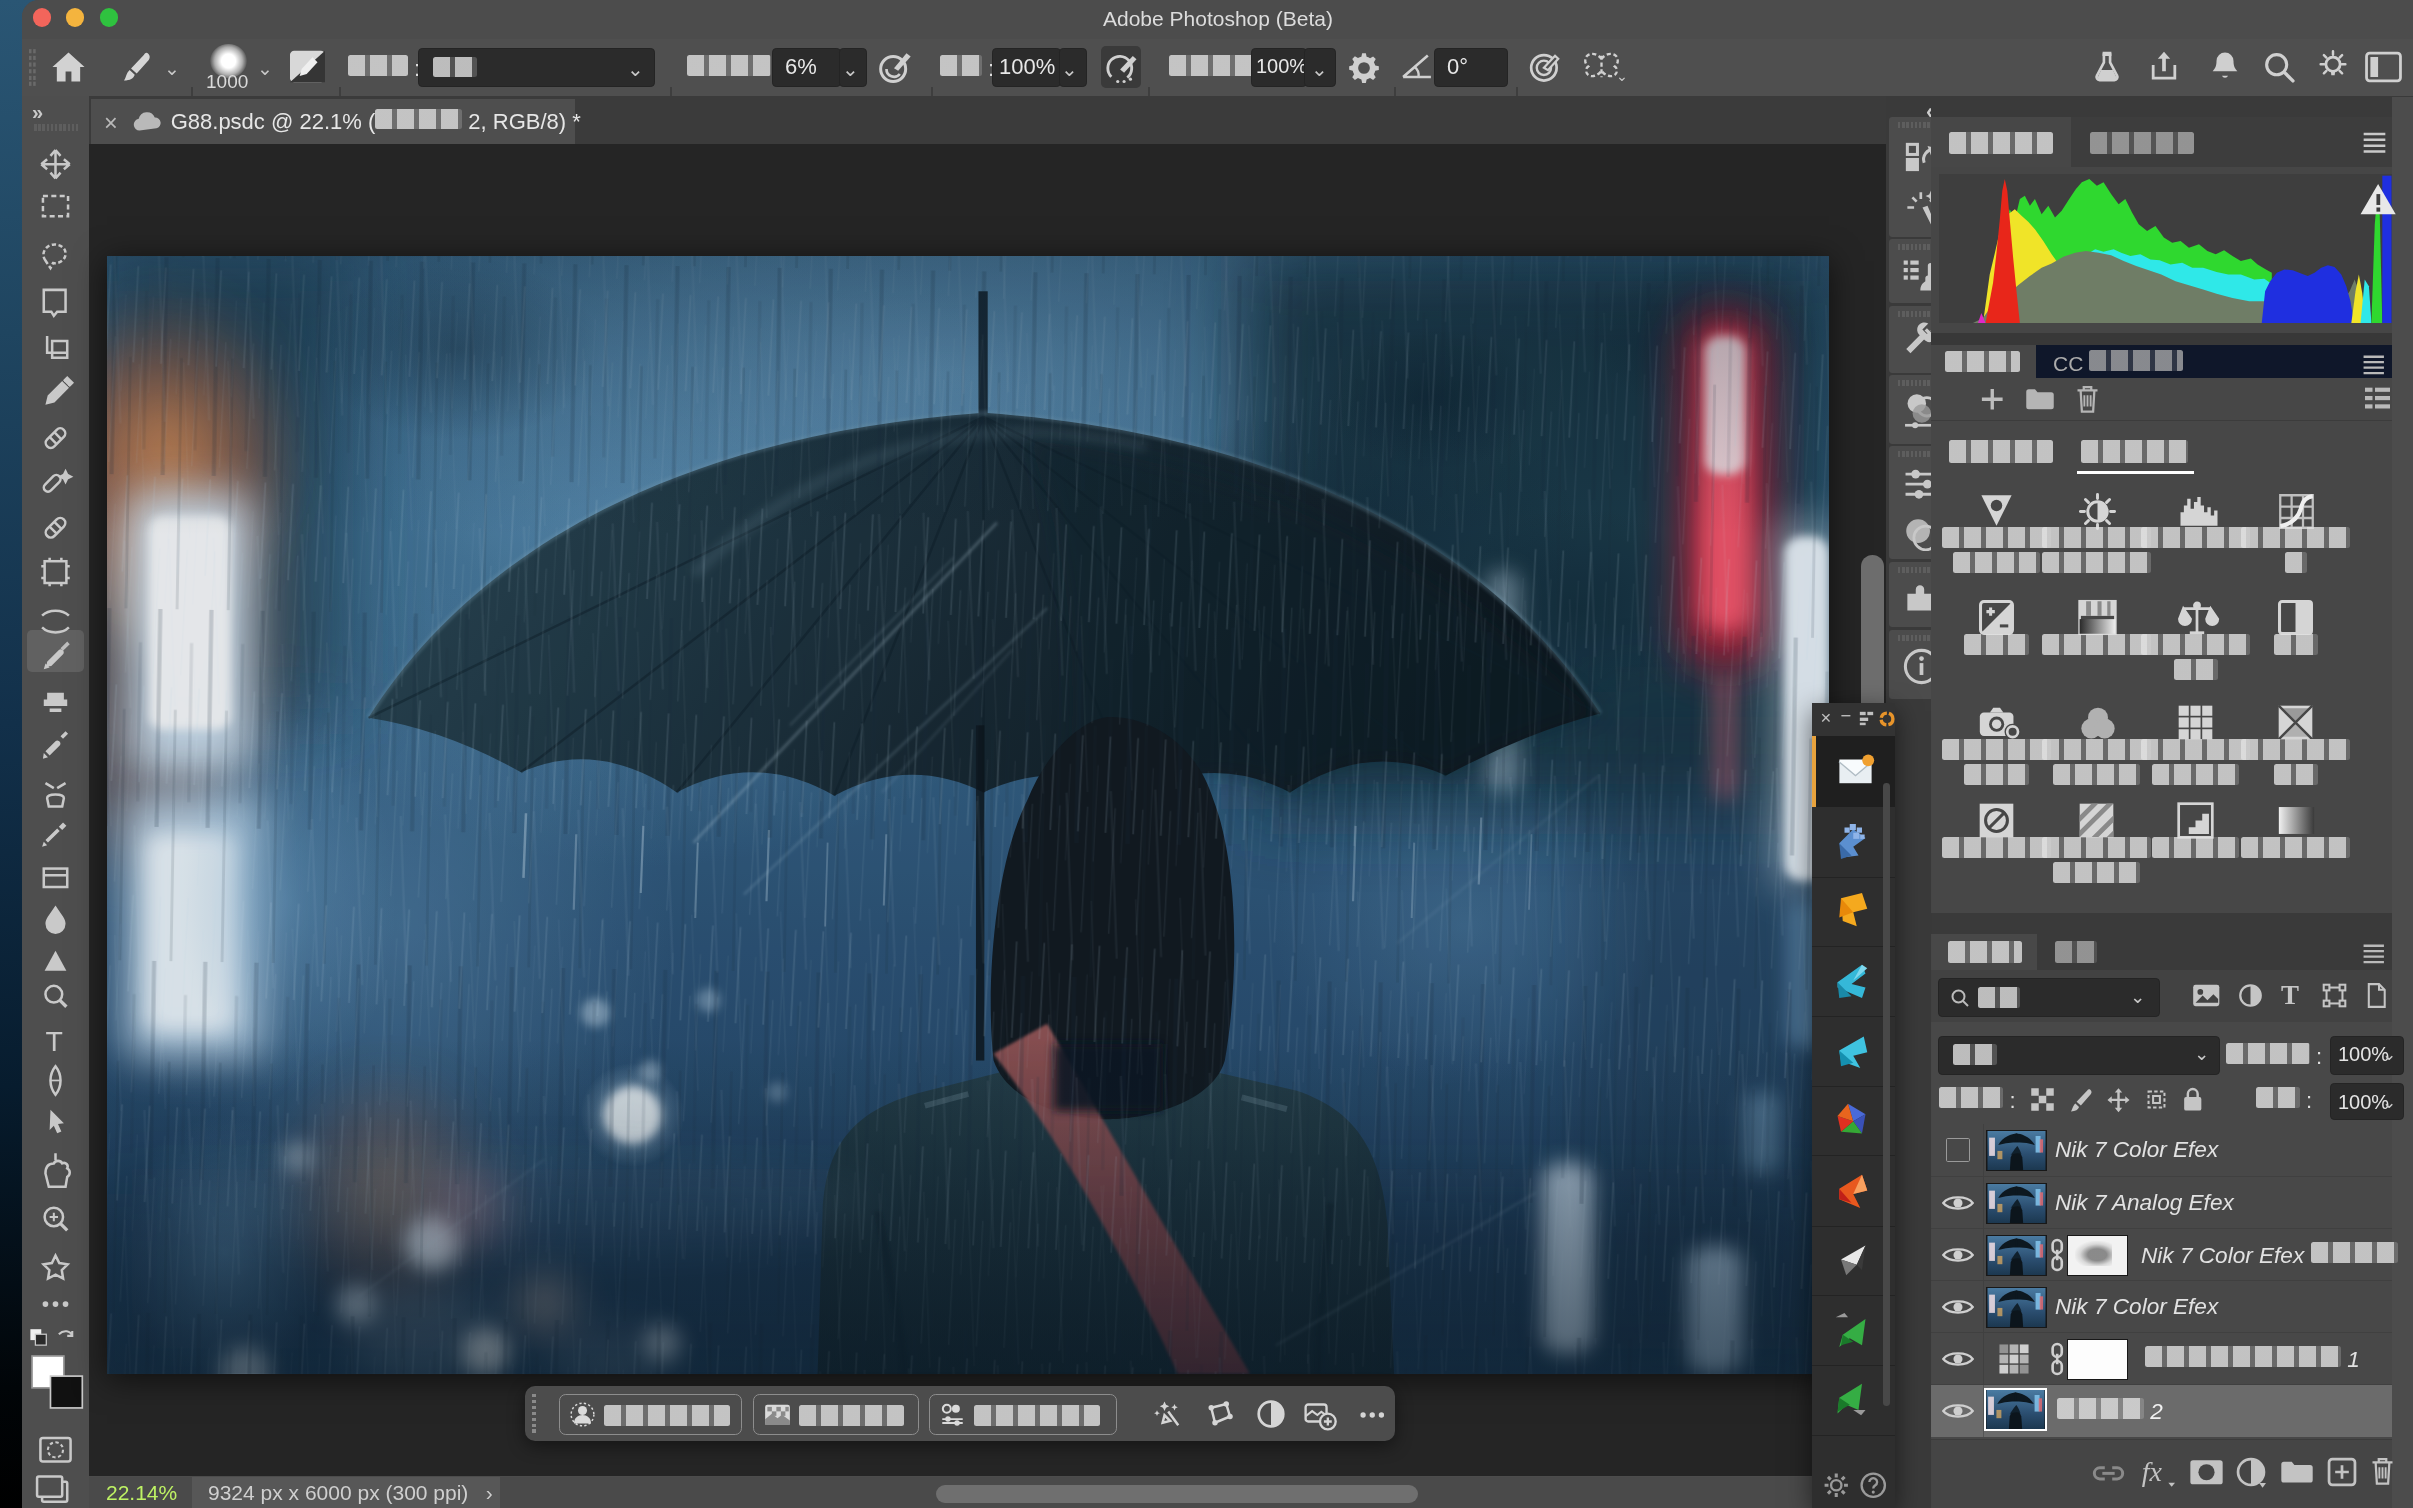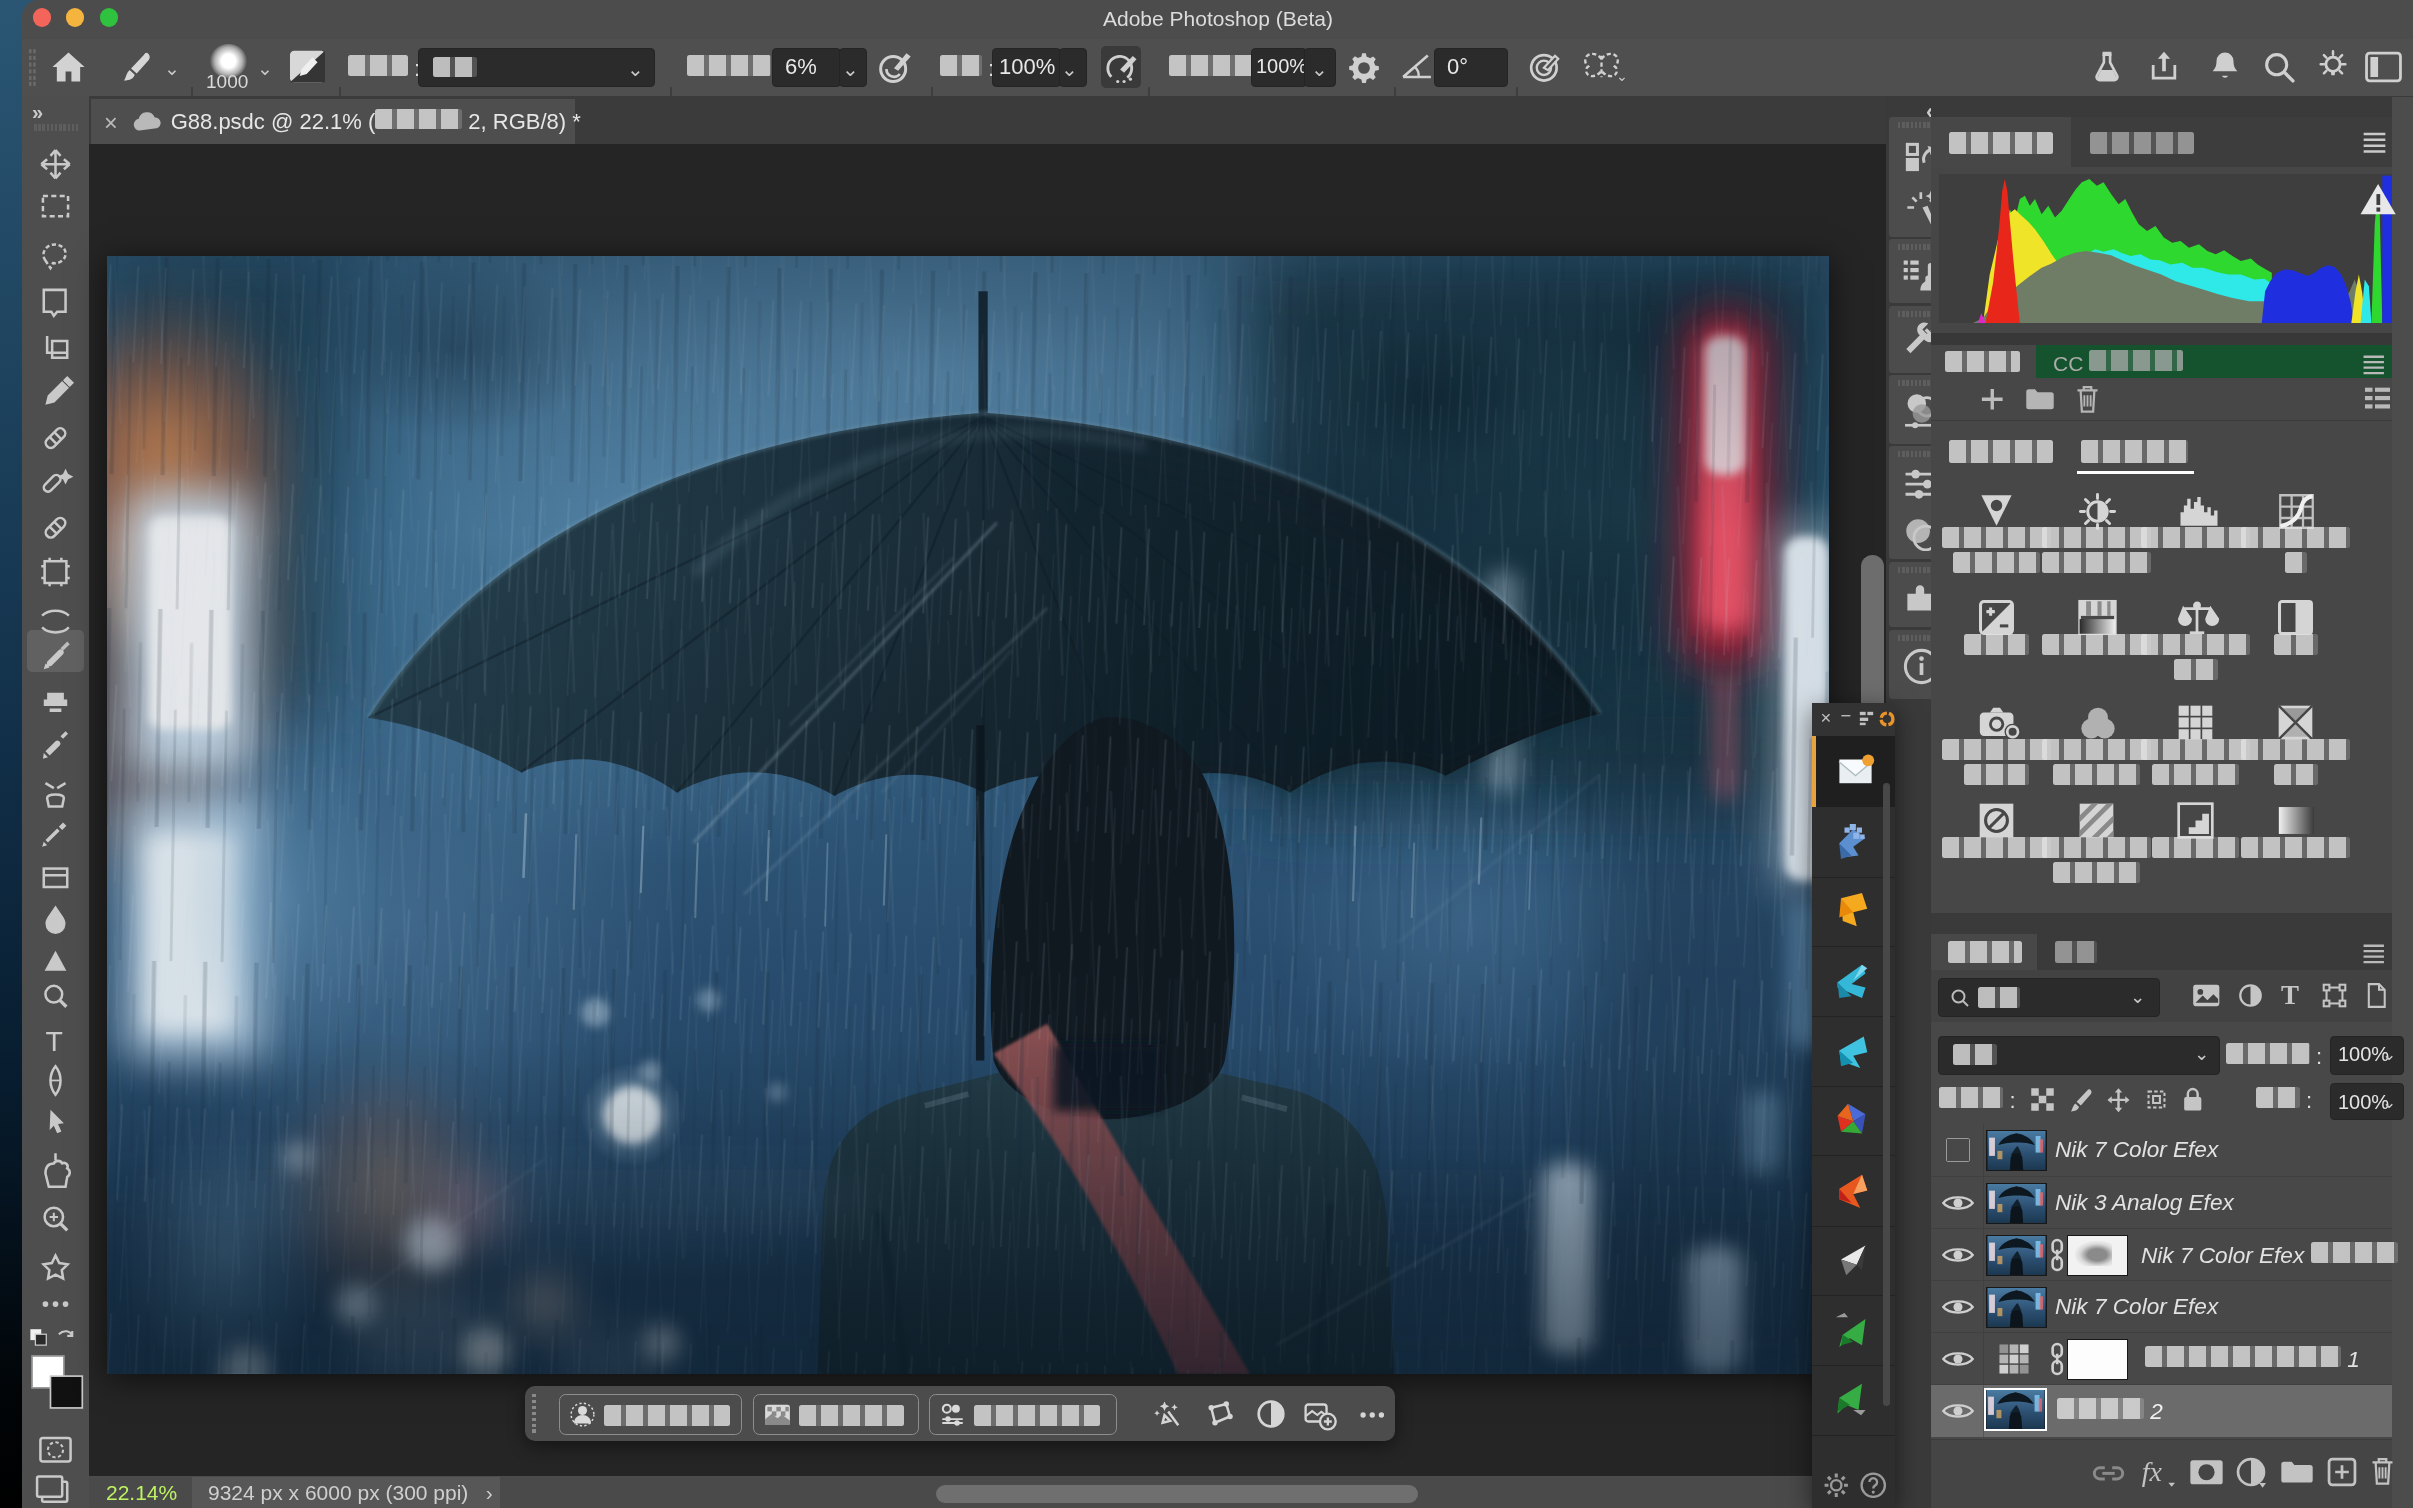--- a/index.html
+++ b/index.html
@@ -541,21 +541,21 @@
 <path d="M516,178 L520,60 L523,26 L526,50 L529,178 Z" fill="#2fd82f"></path>
 <rect x="529" y="2" width="11" height="176" fill="#1f2fe0"></rect>
 <path d="M46,178 L50,166 L55,178 Z" fill="#e028c8"></path>
 <path d="M524,12 L545,48 H503 Z" fill="#e8e8e8"></path>
         <rect x="522" y="24" width="4.5" height="13" fill="#3e3e3e"></rect>
         <rect x="522" y="40" width="4.5" height="5" fill="#3e3e3e"></rect>
 </svg>
     </div>
     <div class="a" style="left:0;top:237px;width:461px;height:11.7px;background:#383838;"></div>
 
-    <div class="a" style="left:0;top:249px;width:461px;height:34px;background:#14532d;">
+    <div class="a" style="left:0;top:249px;width:461px;height:34px;background:#0f172a;">
       <div class="a" style="left:0;top:0;width:105px;height:34px;background:#474747;">
         <span class="a jp" style="left:14.2px;top:5.9px;width:75px;height:21px;"></span>
       </div>
       <span class="a" style="left:122px;top:5px;color:#ababab;font-size:21px;">CC <span class="jpd" style="width:94px;height:21px;"></span></span>
       <svg style="left:431px;top:6.7px;" width="23.5" height="23.5" viewBox="0 0 30 30">
         <g stroke="#b9b9b9" stroke-width="3">
           <path d="M2 6 h26 M2 13 h26 M2 20 h26 M2 27 h26"></path>
         </g>
       </svg>
     </div>
@@ -877,21 +877,21 @@
 <rect x="2" y="8" width="7" height="22" fill="#e8d8e0" opacity=".9"></rect>
 <rect x="58" y="6" width="6" height="20" fill="#7fc0e8" opacity=".9"></rect>
 <rect x="63" y="10" width="4" height="16" fill="#e86a70" opacity=".8"></rect>
 <rect x="12" y="24" width="6" height="10" fill="#e8b060" opacity=".7"></rect>
 <path d="M13 17 C18 7 30 3 35 3 C40 3 52 7 57 17 Q45 13 35 14 Q25 13 13 17 Z" fill="#0d1820"></path>
 <rect x="34" y="3" width="2" height="10" fill="#0d1820"></rect>
 <path d="M27 47 L28 32 Q30 25 35 24 Q40 25 42 32 L43 47 Z" fill="#0c151c"></path>
 <path d="M28 29 Q34 20 36 18 Q38 20 41 28 Q36 25 28 29Z" fill="#10202c"></path>
 </svg>
           </div>
-          <span class="a" style="left:124px;top:12.6px;color:#e2e2e2;font-size:22.6px;">Nik 3 Analog Efex</span>
+          <span class="a" style="left:124px;top:12.6px;color:#e2e2e2;font-size:22.6px;">Nik 7 Analog Efex</span>
         </div>
         <div class="a" style="left:0;top:115px;width:461px;height:51px;border-bottom:0.8px solid #404040;">
           <svg style="left:10px;top:15px;" width="34" height="22" viewBox="0 0 30 19">
             <path d="M2 9.5 C7 3 23 3 28 9.5 C23 16 7 16 2 9.5z" fill="none" stroke="#cfcfcf" stroke-width="2"></path>
             <circle cx="15" cy="9.5" r="4" fill="#cfcfcf"></circle>
           </svg>
           <div class="a" style="left:52px;top:0;width:0.8px;height:51px;background:#404040;"></div>
           <div class="a" style="left:55px;top:5.9px;width:59px;height:39px;background:#111;border:1.7px solid #181818;">
 <svg width="59" height="39" viewBox="0 0 70 47" style="left:0;top:0;">
 <defs>

